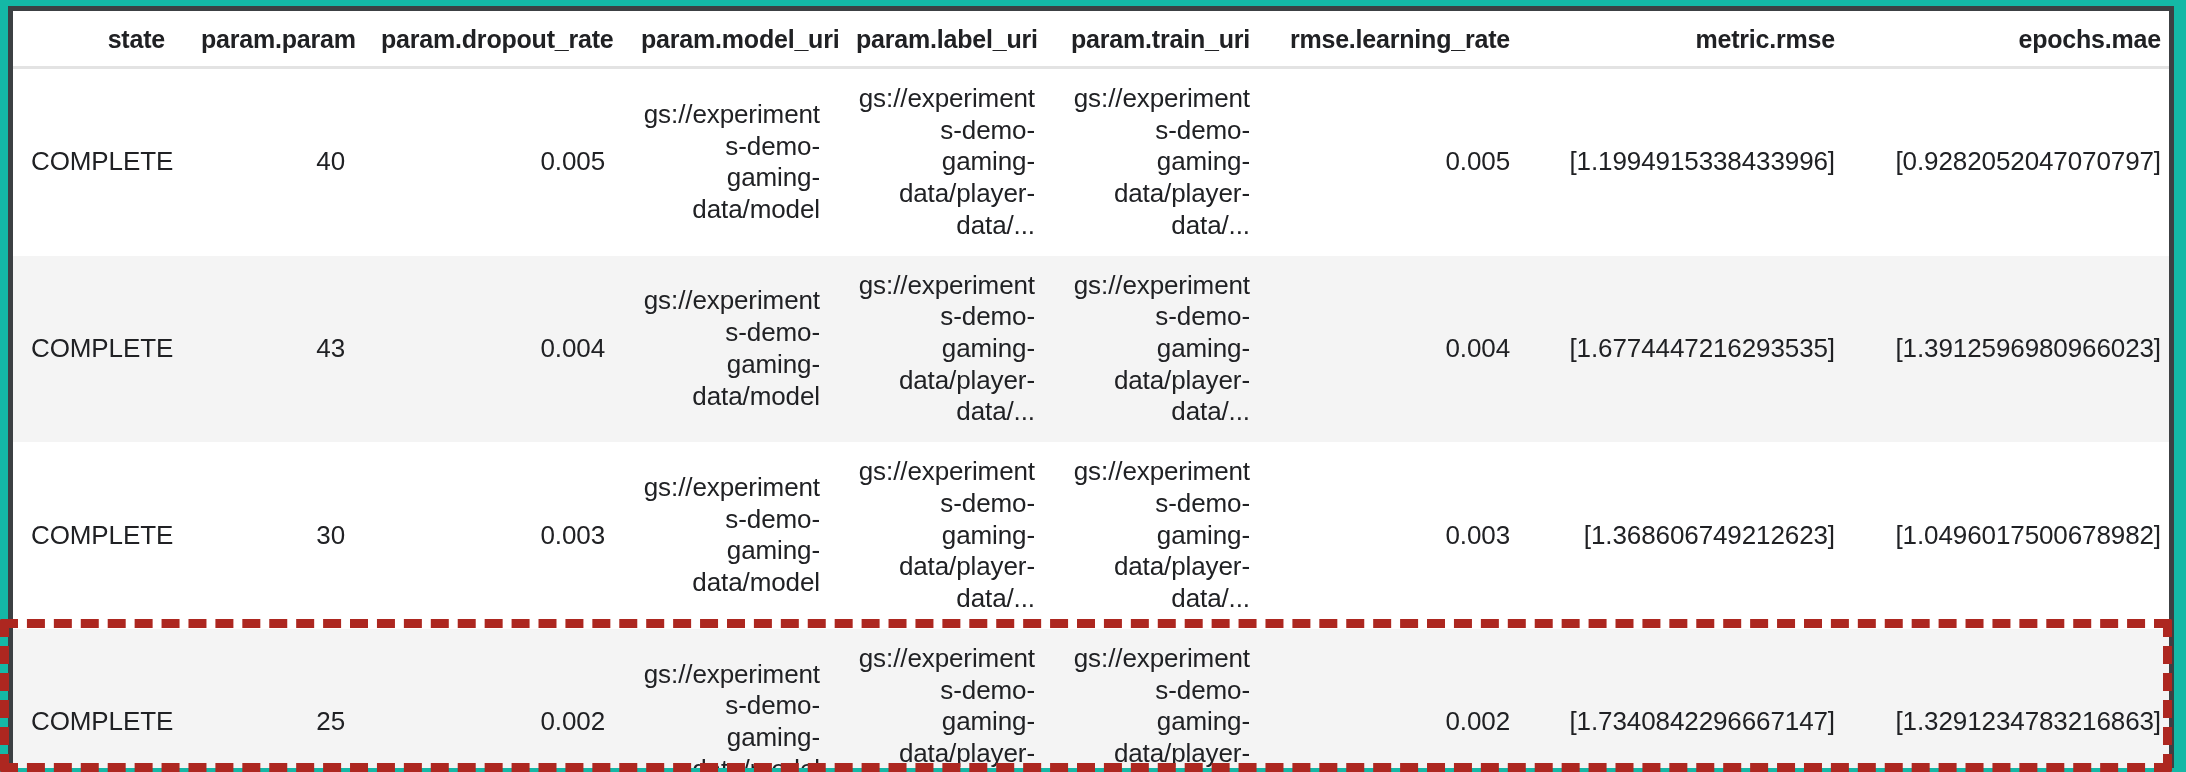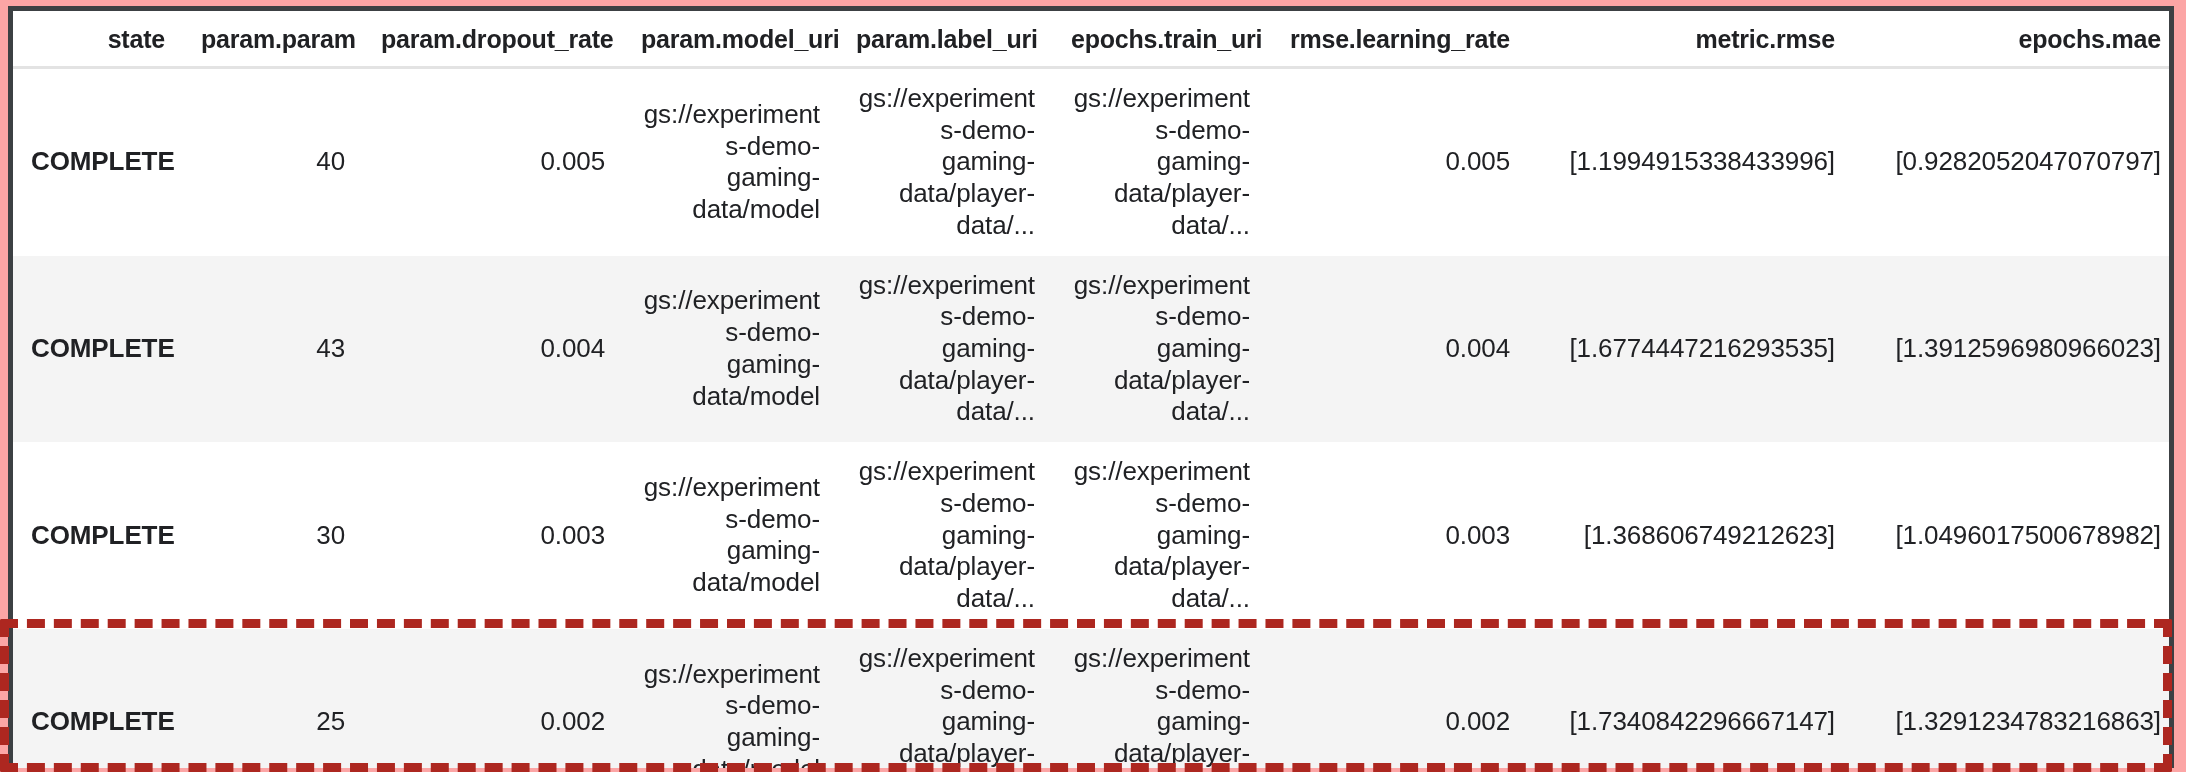--- a/index.html
+++ b/index.html
@@ -6,21 +6,21 @@
   html, body {
     margin: 0;
     padding: 0;
     background: #ffffff;
     font-family: "Liberation Sans", sans-serif;
   }
   #screenshot {
     position: relative;
     width: 2186px;
     height: 772px;
-    background: #fca5a5;
+    background: #14b8a6;
     overflow: hidden;
   }
 
   
   .table-frame {
     position: absolute;
     left: 8px;
     top: 6px;
     width: 2166px;
     height: 762px;
@@ -58,21 +58,21 @@
     vertical-align: middle;
     padding: 14px 18px;
     height: 130px;
     line-height: 1.22;
     letter-spacing: -0.1px;
   }
 
   tbody tr.odd-row { background: #ffffff; }
   tbody tr.even-row { background: #f4f4f4; }
 
-  td.state-cell, th.state-col { text-align: left; font-weight: bold; }
+  td.state-cell, th.state-col { text-align: left; }
   th.state-col { text-align: right; }
 
   .uri-text {
     display: block;
     text-align: right;
     word-break: break-word;
     hyphens: none;
   }
 
   
@@ -117,21 +117,21 @@
           <col class="c-rmse">
           <col class="c-mae">
       </colgroup>
       <thead>
         <tr>
           <th class="state-col">state</th>
           <th>param.param</th>
           <th>param.dropout_rate</th>
           <th>param.model_uri</th>
           <th>param.label_uri</th>
-          <th>epochs.train_uri</th>
+          <th>param.train_uri</th>
           <th>rmse.learning_rate</th>
           <th>metric.rmse</th>
           <th>epochs.mae</th>
         </tr>
       </thead>
       <tbody>
 
         <tr class="odd-row">
           <td class="state-cell">COMPLETE</td>
           <td>40</td>

